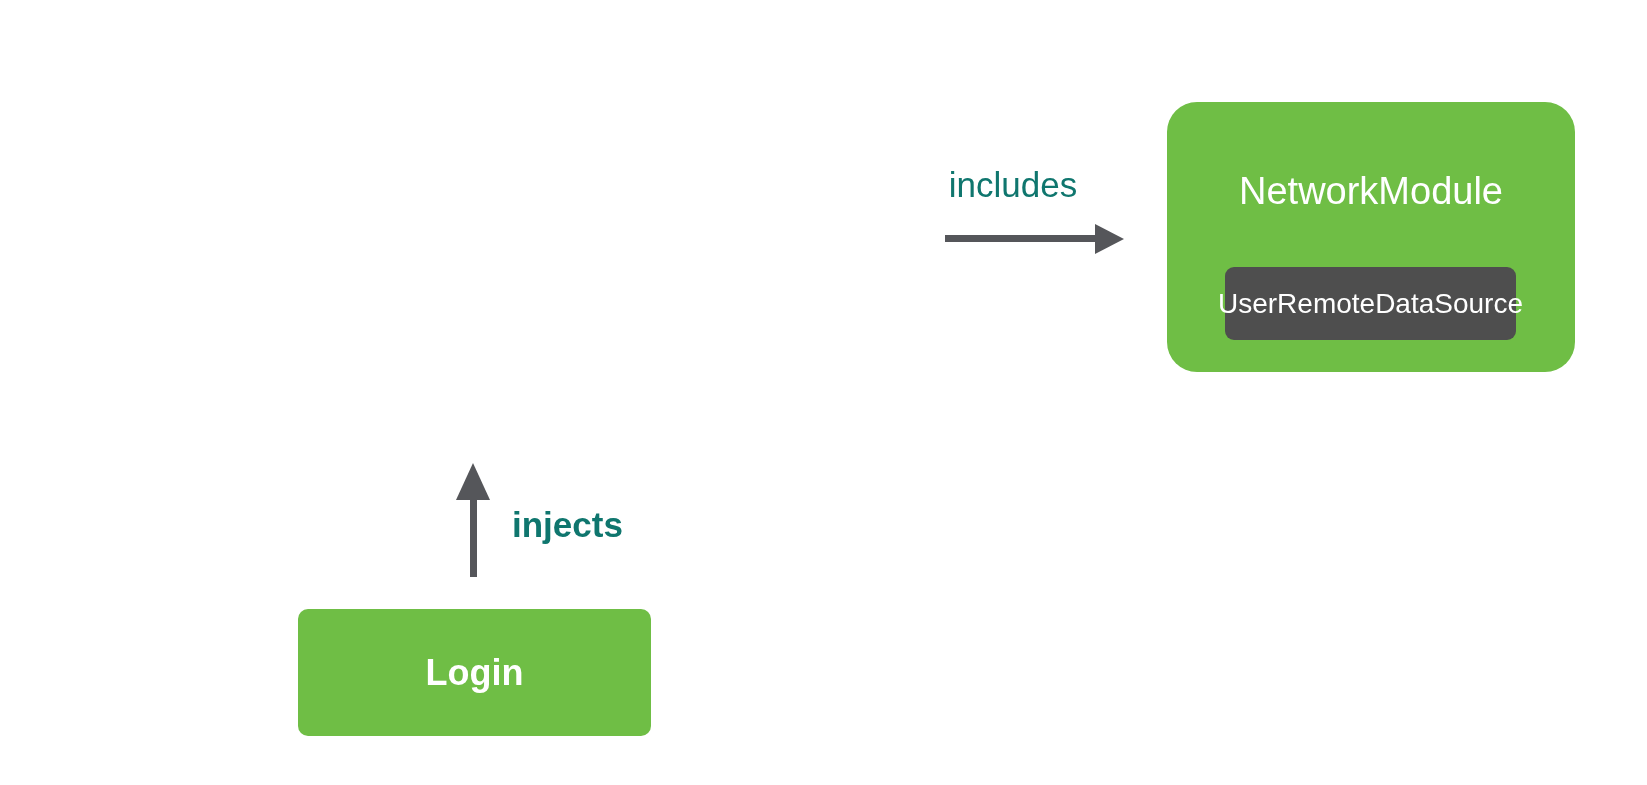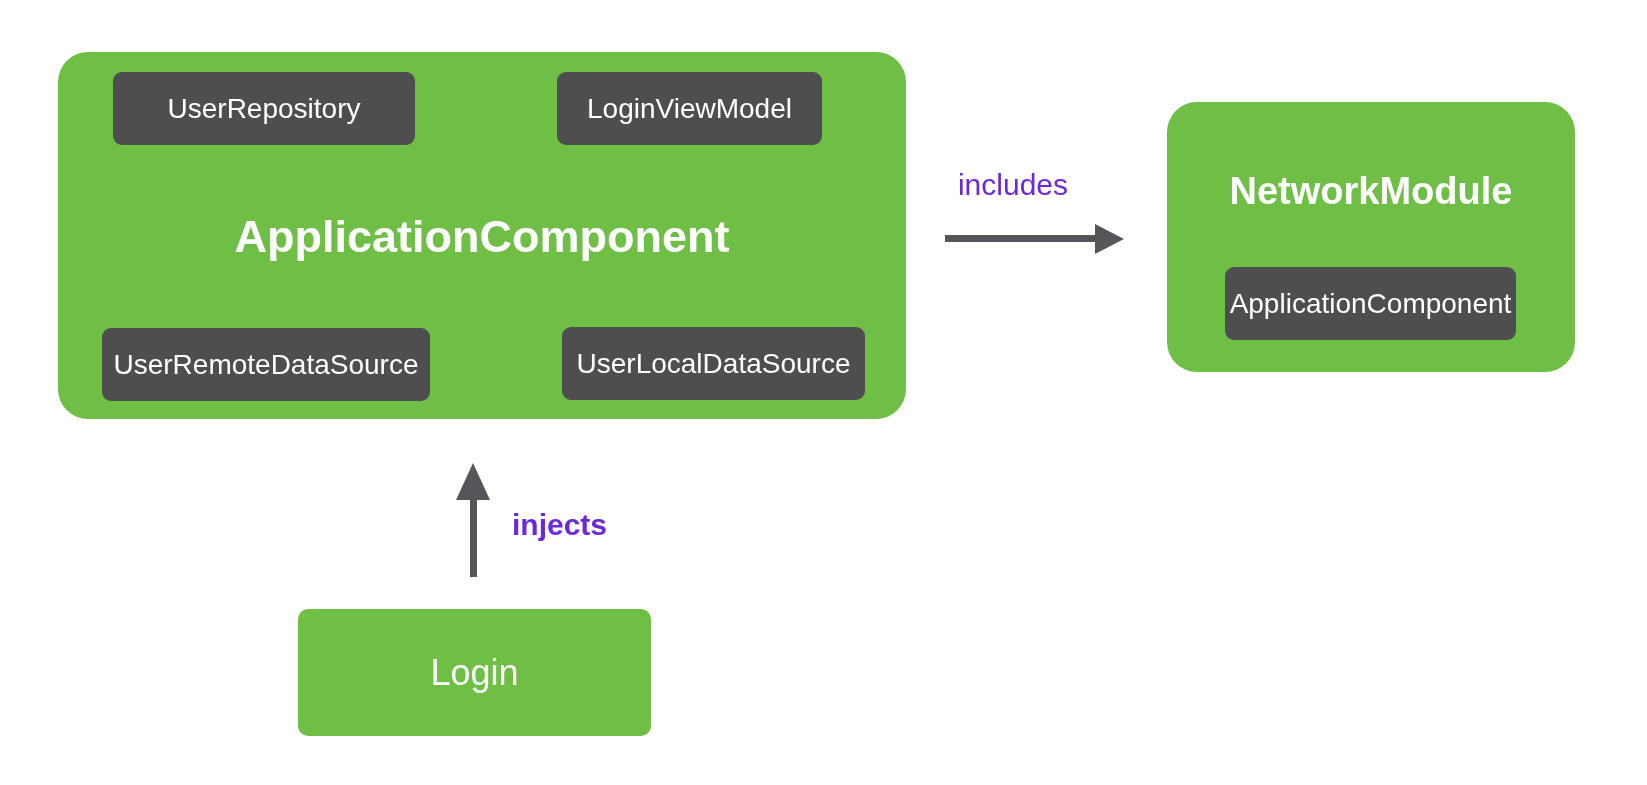--- a/index.html
+++ b/index.html
@@ -31,36 +31,36 @@
     font-size: 28px;
     font-weight: 400;
     white-space: nowrap;
   }
   .node-title {
     position: absolute;
     left: 0;
     right: 0;
     text-align: center;
     color: #ffffff;
-    font-weight: 700;
+    font-weight: 400;
   }
   .app-title {
     top: 160px;
     font-size: 45px;
     line-height: 50px;
   }
   .network-title {
     top: 68px;
     font-size: 38px;
     line-height: 42px;
   }
   .edge-label {
     position: absolute;
-    color: #6d28d9;
-    font-size: 30px;
+    color: #0f766e;
+    font-size: 35px;
     line-height: 36px;
   }
   .edge-line {
     position: absolute;
     background: #55565a;
   }
   .arrowhead-right {
     position: absolute;
     width: 0;
     height: 0;
@@ -78,21 +78,21 @@
   }
   .login-activity {
     border-radius: 10px;
     display: flex;
     flex-direction: column;
     align-items: center;
     justify-content: center;
     color: #ffffff;
     font-size: 36px;
     line-height: 47px;
-    font-weight: 400;
+    font-weight: 700;
     text-align: center;
   }
   
   #app-component   { left: 58px;   top: 52px;  width: 848px; height: 367px; }
   #user-repo-chip  { left: 55px;   top: 20px;  width: 302px; height: 73px; }
   #login-vm-chip   { left: 499px;  top: 20px;  width: 265px; height: 73px; }
   #user-remote-chip{ left: 44px;   top: 276px; width: 328px; height: 73px; }
   #user-local-chip { left: 504px;  top: 275px; width: 303px; height: 73px; }
   #network-module  { left: 1167px; top: 102px; width: 408px; height: 270px; }
   #retrofit-chip   { left: 58px;   top: 165px; width: 291px; height: 73px; }
@@ -102,44 +102,29 @@
   #injects-head    { left: 456px;  top: 463px; }
   #injects-line    { left: 470px;  top: 498px; width: 7px;  height: 79px; }
   #injects-label   { left: 512px;  top: 507px; font-weight: bold; }
   #login-activity  { left: 298px;  top: 609px; width: 353px; height: 127px; }
 </style>
 </head>
 <body>
 
 <div class="canvas">
 
-  <div id="app-component" class="green-node">
-    <div class="dark-chip" id="user-repo-chip">
-      <span>UserRepository</span>
-    </div>
-    <div class="dark-chip" id="login-vm-chip">
-      <span>LoginViewModel</span>
-    </div>
-    <div class="node-title app-title">ApplicationComponent</div>
-    <div class="dark-chip" id="user-remote-chip">
-      <span>UserRemoteDataSource</span>
-    </div>
-    <div class="dark-chip" id="user-local-chip">
-      <span>UserLocalDataSource</span>
-    </div>
-  </div>
 
   <div class="edge-label" id="includes-label">includes</div>
   <div class="edge-line" id="includes-line"></div>
   <div class="arrowhead-right" id="includes-head"></div>
 
   <div id="network-module" class="green-node">
     <div class="node-title network-title">NetworkModule</div>
     <div class="dark-chip" id="retrofit-chip">
-      <span>ApplicationComponent</span>
+      <span>UserRemoteDataSource</span>
     </div>
   </div>
 
   <div class="arrowhead-up" id="injects-head"></div>
   <div class="edge-line" id="injects-line"></div>
   <div class="edge-label" id="injects-label">injects</div>
 
   <div id="login-activity" class="green-node login-activity">
     <span>Login</span>
   </div>

